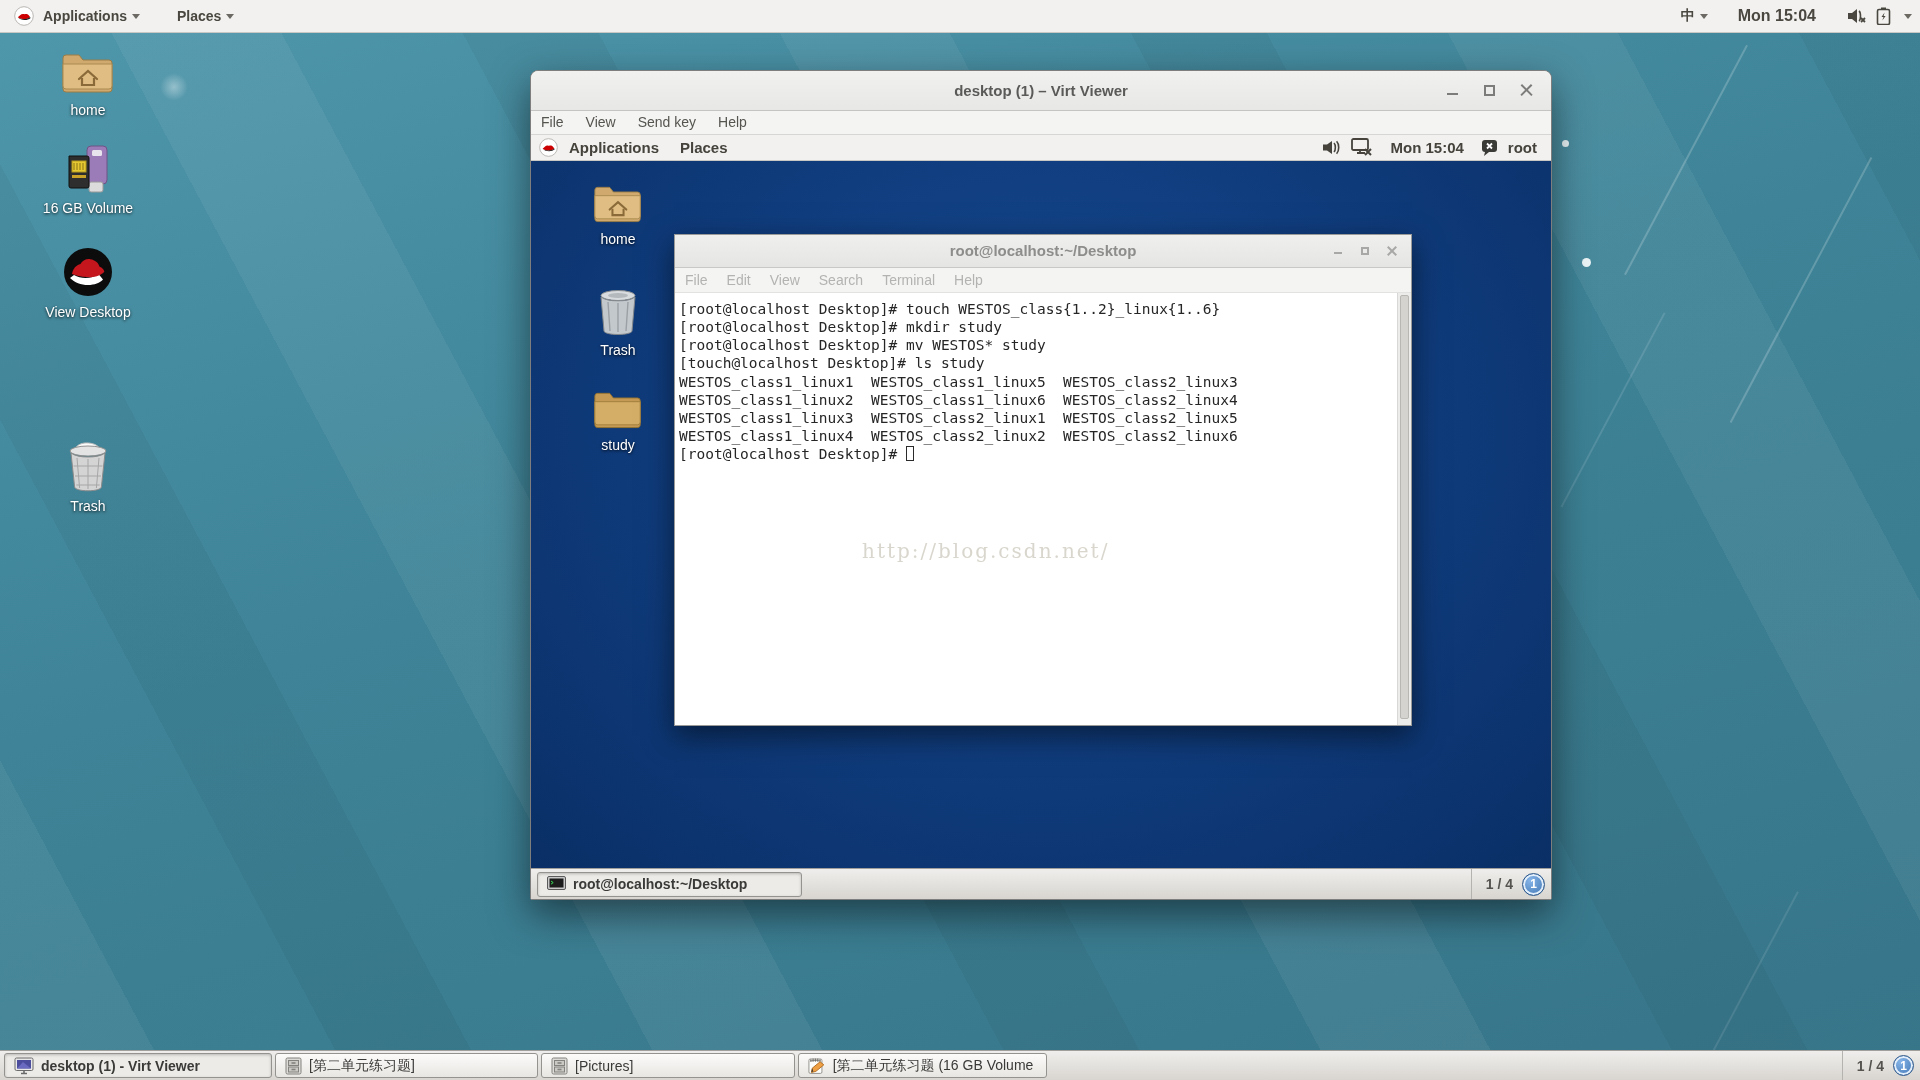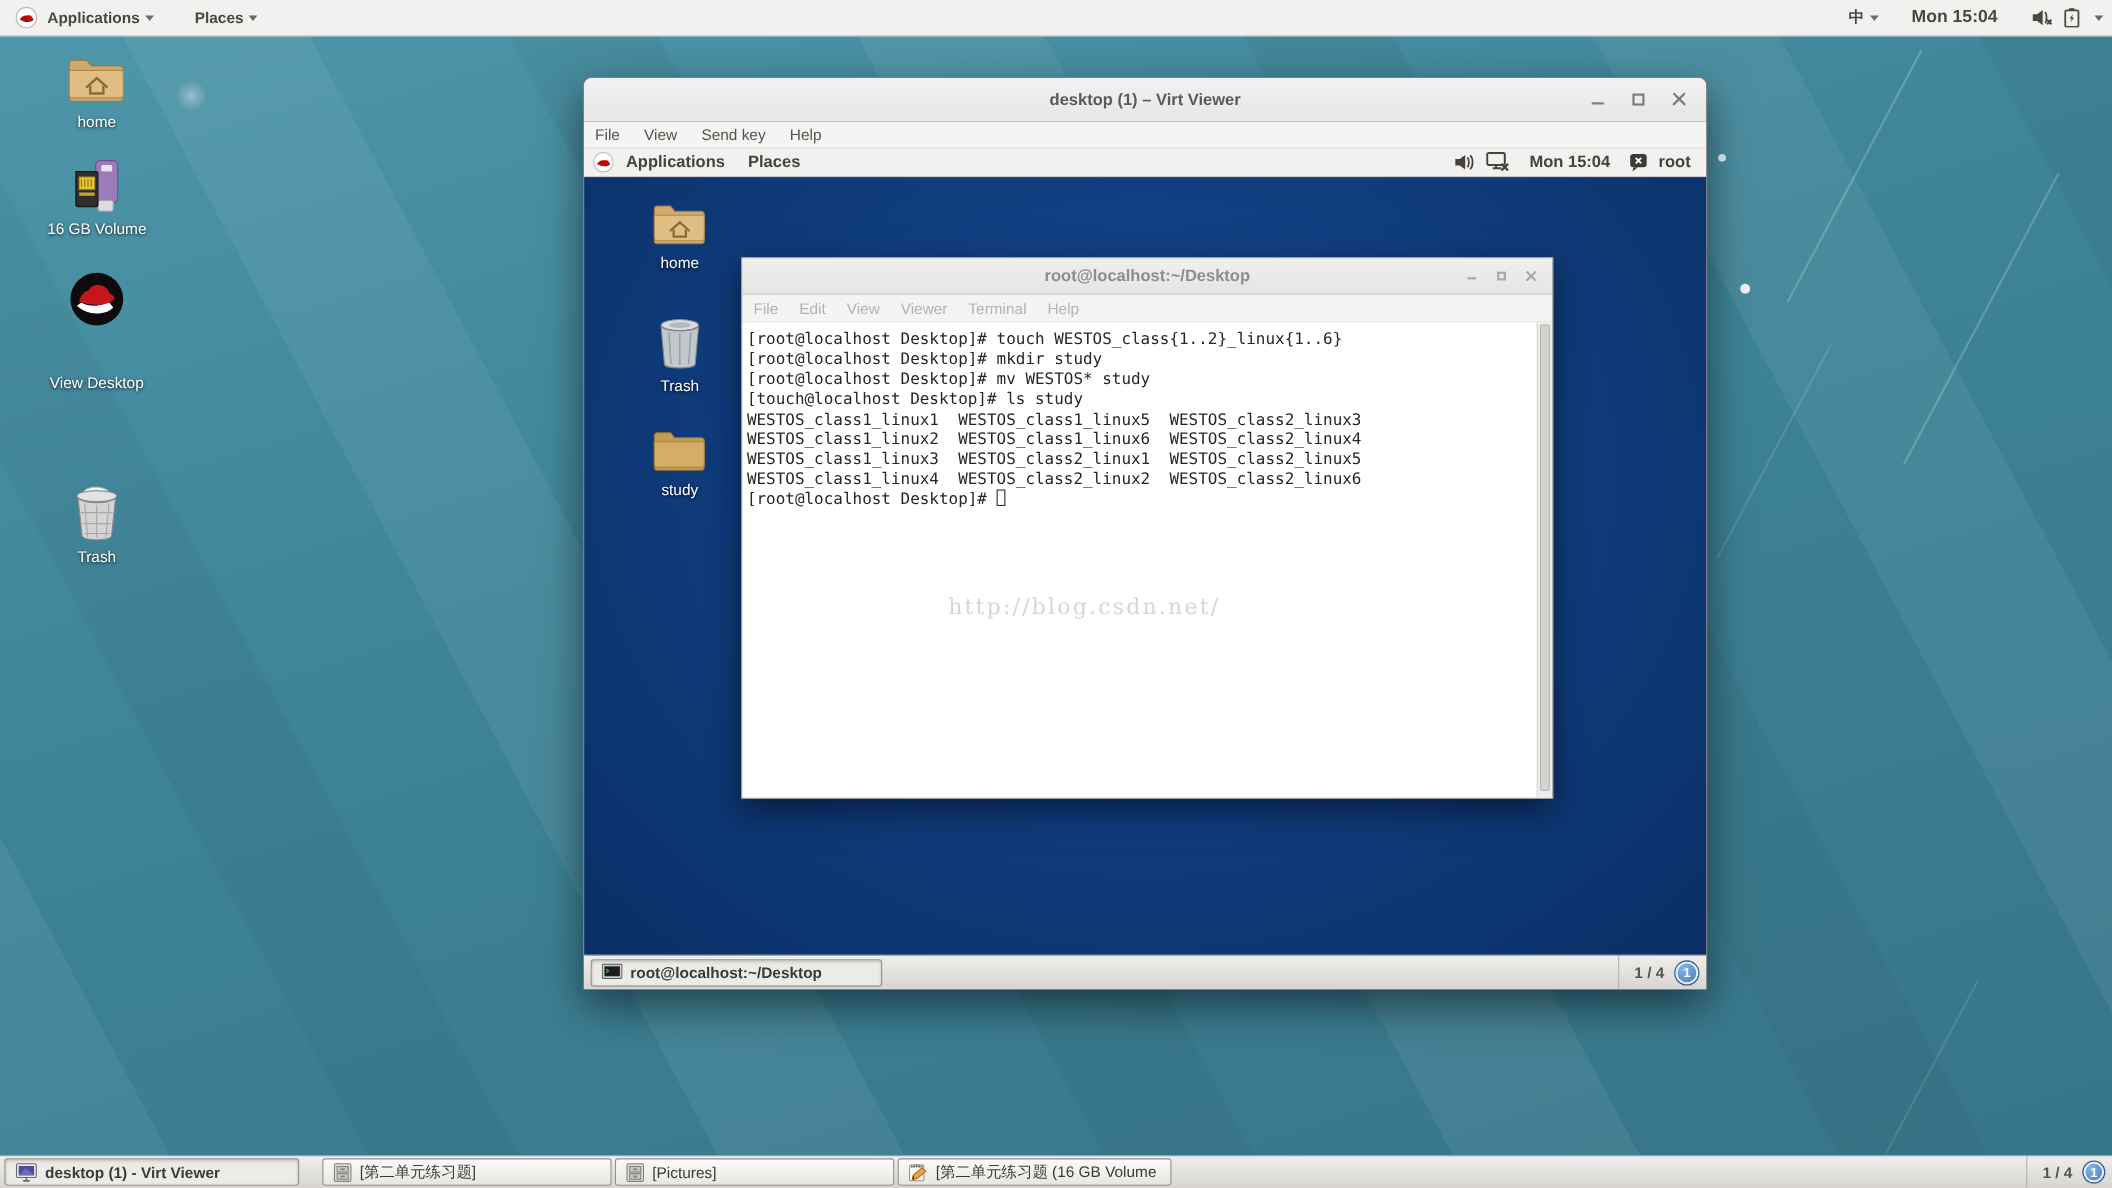--- a/index.html
+++ b/index.html
@@ -85,21 +85,21 @@
             padding:0 9px; font-size:14px; color:#3a3a38; background:linear-gradient(#fcfbfa,#e8e6e2); cursor:default; }
   .tb-btn.pressed { background:#edebe8; box-shadow:inset 0 1px 3px rgba(0,0,0,.22); font-weight:bold; }
   .pager-group { position:absolute; right:6px; top:0; bottom:0; display:flex; align-items:center; gap:9px;
                  border-left:1px solid #b5b3af; padding-left:14px; }
   .pager { font-size:14px; font-weight:bold; color:#55534f; }
   .ws-circle { width:23px; height:23px; border-radius:50%; background:radial-gradient(circle at 35% 30%,#85b4e8,#3e74b2);
                border:1px solid #30598a; box-shadow:inset 0 0 0 2px #e3eefb; color:#fff; font-size:12px; font-weight:bold;
                display:flex; align-items:center; justify-content:center; }
   #host-taskbar { position:absolute; left:0; bottom:0; width:1920px; height:30px; padding:2px 4px; z-index:40; position:absolute; }
   #host-taskbar .tb-btn { font-size:14px; }
-  #host-taskbar .b1 { width:268px; } #host-taskbar .b2 { width:263px; margin-left:21px; }
+  #host-taskbar .b1 { width:268px; } #host-taskbar .b2 { width:263px; margin-left:3px; }
   #host-taskbar .b3 { width:254px; margin-left:3px; } #host-taskbar .b4 { width:249px; margin-left:3px; }
   .tb-label { overflow:hidden; white-space:nowrap; text-overflow:clip; }
   .ws-circle.small { width:21px; height:21px; }
 </style>
 </head>
 <body>
 
 <div id="screen">
   <div class="stripes"></div>
   <div class="deco-glow" style="left:160px;top:73px;width:28px;height:28px;"></div>
@@ -168,21 +168,21 @@
       <rect x="24" y="2" width="20" height="38" rx="4" fill="#9b7bb8" stroke="#6d5485"></rect>
       <rect x="29" y="6" width="10" height="6" rx="1.5" fill="#e8e4ee"></rect>
       <rect x="26" y="38" width="14" height="10" rx="2" fill="#dcdcdc" stroke="#9a9a9a"></rect>
       <path d="M6 12h18a2 2 0 0 1 2 2v28a2 2 0 0 1-2 2H8a2 2 0 0 1-2-2V18z" fill="#2e2e2e" stroke="#111"></path>
       <rect x="9" y="17" width="14" height="11" fill="#e6c832" stroke="#b39a1e"></rect>
       <path d="M11 19v7M14 19v7M17 19v7M20 19v7" stroke="#8a7716" stroke-width="1"></path>
       <rect x="9" y="31" width="14" height="3" fill="#c9a227"></rect>
     </svg>
     <span class="lbl">16 GB Volume</span>
   </div>
-  <div class="dicon" style="left:26px;top:246px;gap:36px;">
+  <div class="dicon" style="left:26px;top:246px;">
     <svg width="52" height="52" viewBox="0 0 52 52">
       <circle cx="26" cy="26" r="24" fill="#0c0c0c"></circle>
       <path d="M8 32c4.5 4.5 11 7 18 7 6.5 0 12-2.2 15-5.5l-4.5-5.5c-6 4.5-17 5.5-24.5 1z" fill="#fff"></path>
       <path d="M10 28c1-5.5 4.2-9 8.5-10 1.6-3.2 5.4-5.4 9.8-4.8 4.8.7 8.2 3.6 9.3 7.6 2.6.9 4.3 2.6 4.7 4.9-3.2 3.8-10.3 6-17.3 5.4-6-.5-11.4-1.5-15-3.1z" fill="#c4161c"></path>
     </svg>
     <span class="lbl">View Desktop</span>
   </div>
   <div class="dicon" style="left:26px;top:440px;">
     <svg width="48" height="52" viewBox="0 0 48 52">
       <path d="M11 9c2-4.5 7.5-6.5 13.5-6S35 6 36 9.5C32 12 27 12.5 22 12.2S13.5 11 11 9z" fill="#fbfbfb" stroke="#bdbdbd"></path>
@@ -288,21 +288,21 @@
           <span class="term-controls">
             <span class="wc wc-min"></span>
             <span class="wc wc-max"></span>
             <span class="wc wc-close"></span>
           </span>
         </div>
         <div class="term-menubar">
           <span>File</span>
           <span>Edit</span>
           <span>View</span>
-          <span>Viewer</span>
+          <span>Search</span>
           <span>Terminal</span>
           <span>Help</span>
         </div>
         <div class="term-content">
           <div class="term-line">[root@localhost Desktop]# touch WESTOS_class{1..2}_linux{1..6}</div>
           <div class="term-line">[root@localhost Desktop]# mkdir study</div>
           <div class="term-line">[root@localhost Desktop]# mv WESTOS* study</div>
           <div class="term-line">[touch@localhost Desktop]# ls study</div>
           <div class="term-line">WESTOS_class1_linux1  WESTOS_class1_linux5  WESTOS_class2_linux3</div>
           <div class="term-line">WESTOS_class1_linux2  WESTOS_class1_linux6  WESTOS_class2_linux4</div>

